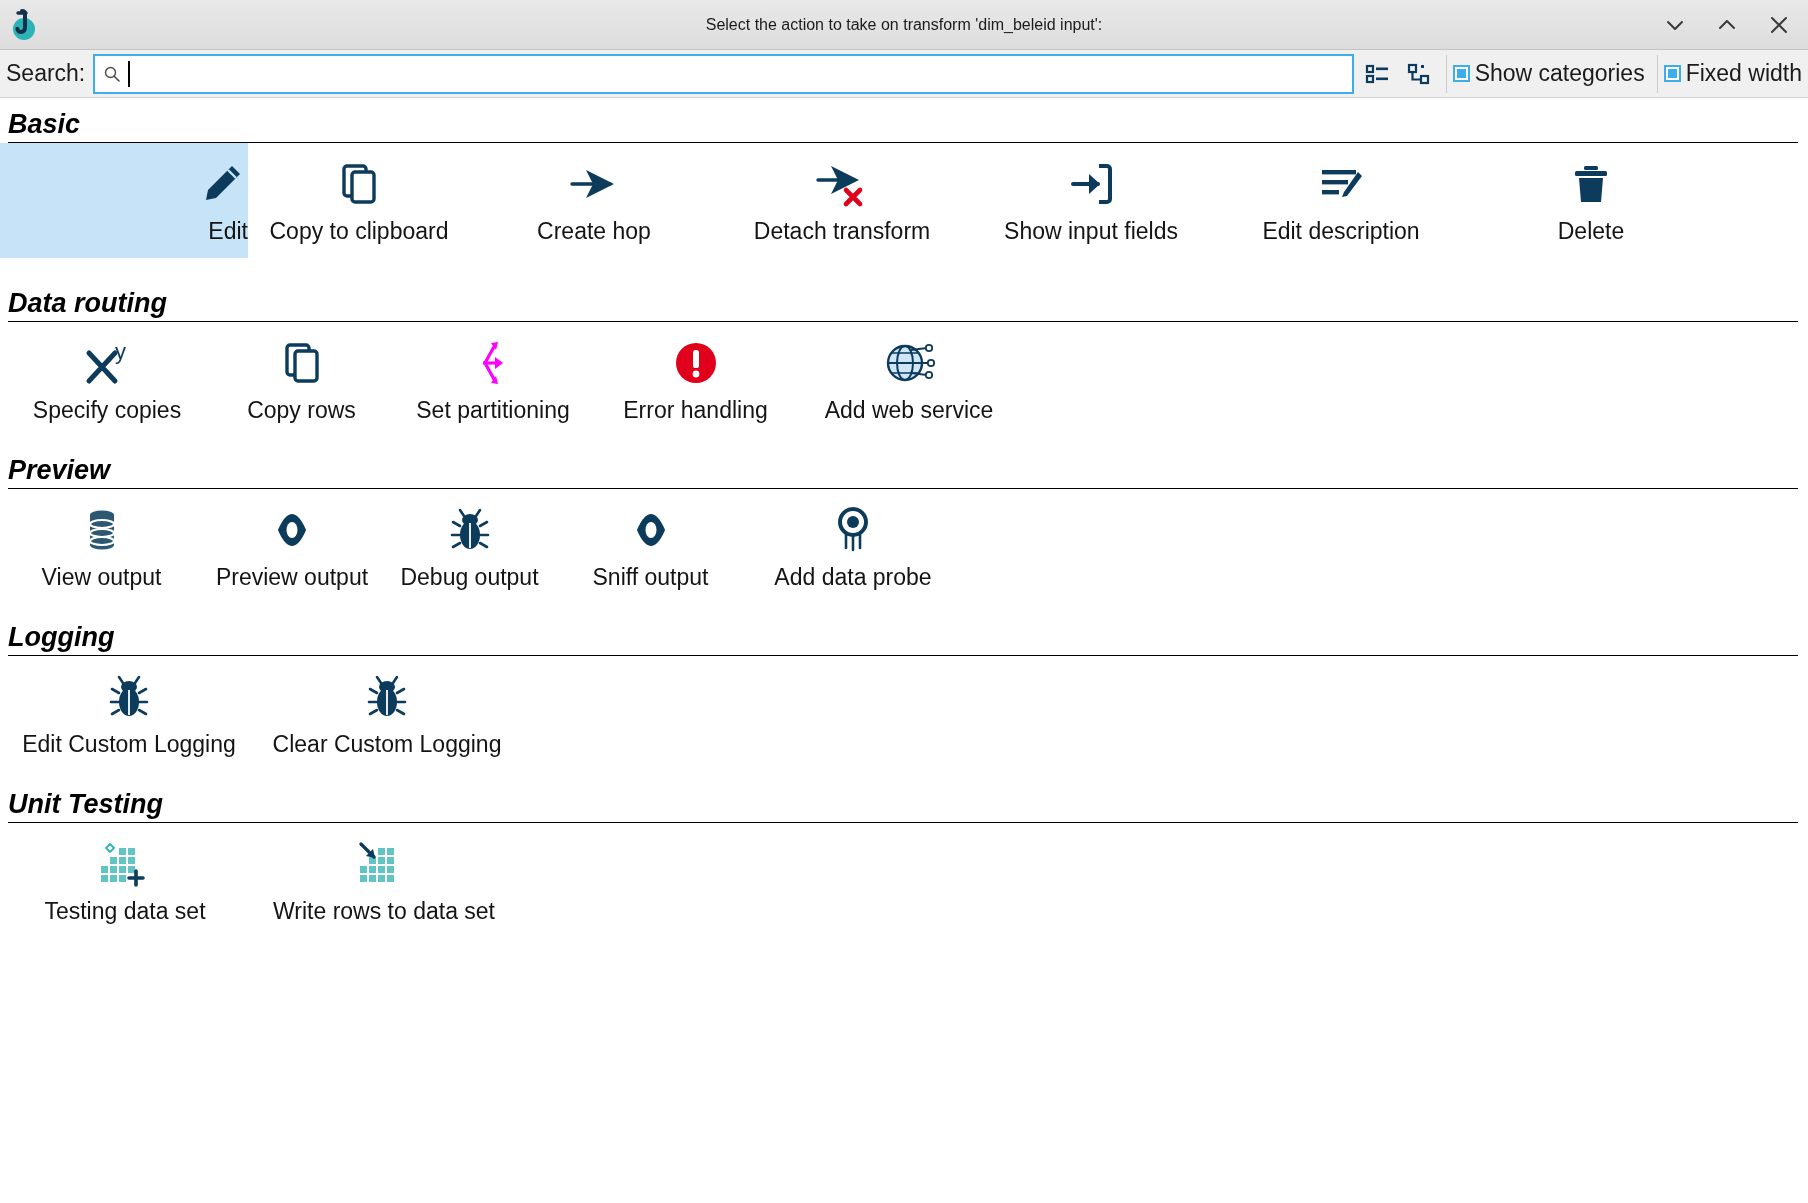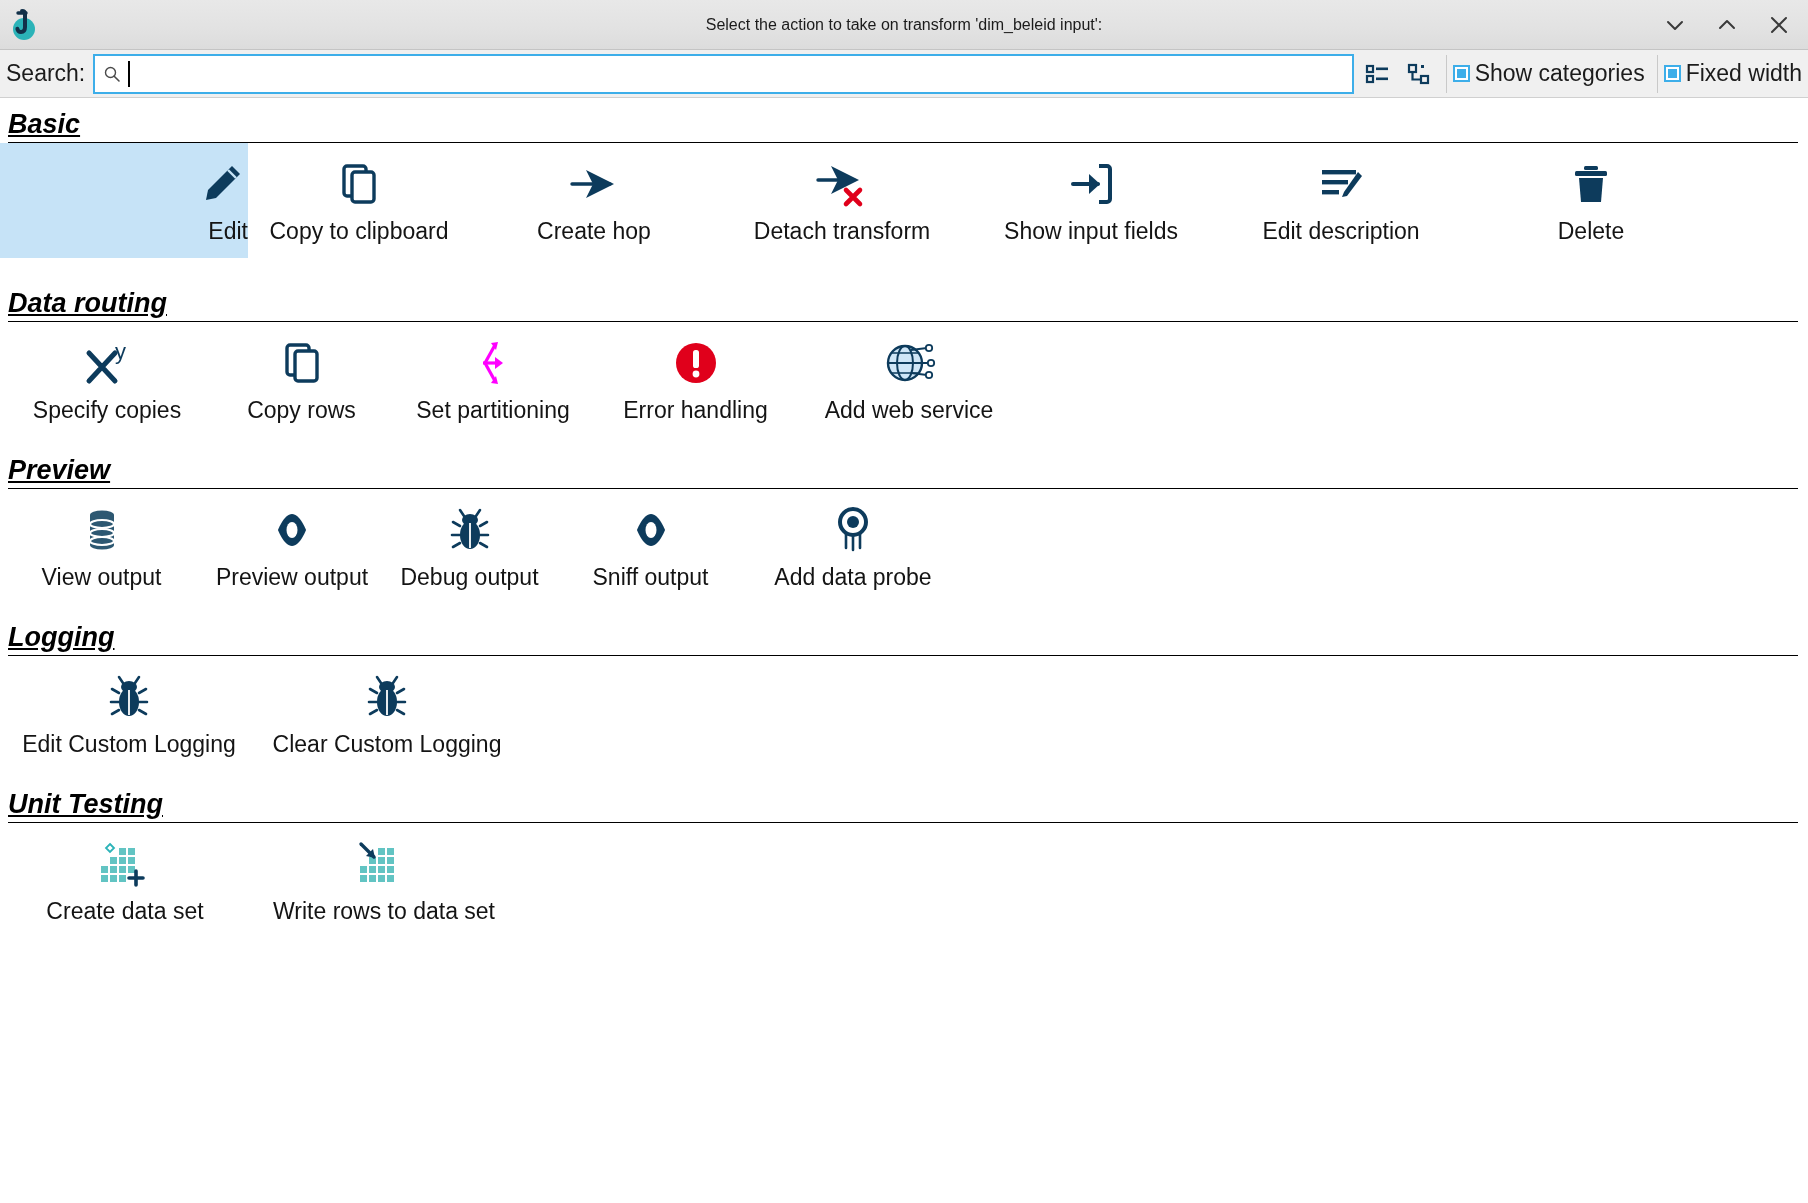--- a/index.html
+++ b/index.html
@@ -171,21 +171,20 @@
   }
   .section { margin: 0; }
   .section-head {
     font-size: 27px;
     font-weight: bold;
     font-style: italic;
     font-family: "Liberation Sans Narrow", "Liberation Sans", sans-serif;
     color: #000;
     padding: 0 0 2px 8px;
     letter-spacing: 0px;
-    text-decoration: underline;
   }
   .section-rule {
     height: 1px;
     background: #000;
     margin: 0 10px 0 8px;
   }
   .grid {
     display: flex;
     flex-wrap: wrap;
     align-items: flex-start;
@@ -618,21 +617,21 @@
                 <rect x="22" y="28" width="7" height="7"></rect>
                 <rect x="31" y="28" width="7" height="7"></rect>
               <rect x="4" y="37" width="7" height="7"></rect>
                 <rect x="13" y="37" width="7" height="7"></rect>
                 <rect x="22" y="37" width="7" height="7"></rect>
             </g>
             <path d="M13 6 L17 10 L13 14 L9 10 Z" fill="none" stroke="#2bb3b8" stroke-width="1.8"></path>
             <path d="M32 40 H46 M39 33 V47" stroke="#0d3b5c" stroke-width="3.6" stroke-linecap="round"></path>
           </svg>
         </div>
-        <div class="cell-label">Create data set</div>
+        <div class="cell-label">Testing data set</div>
       </div>
 
       <div class="cell">
         <div class="cell-icon">
           <svg width="56" height="52" viewBox="0 0 56 52">
             <g fill="#62c4c3">
               <rect x="22" y="10" width="7" height="7"></rect>
                 <rect x="31" y="10" width="7" height="7"></rect>
               <rect x="13" y="19" width="7" height="7"></rect>
                 <rect x="22" y="19" width="7" height="7"></rect>

